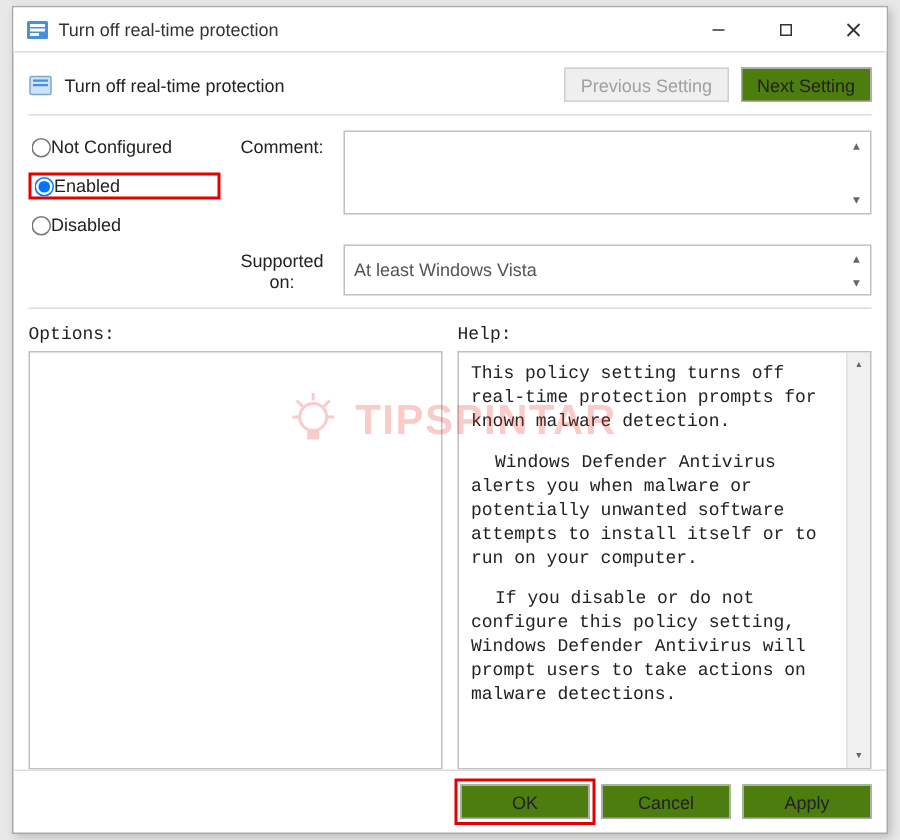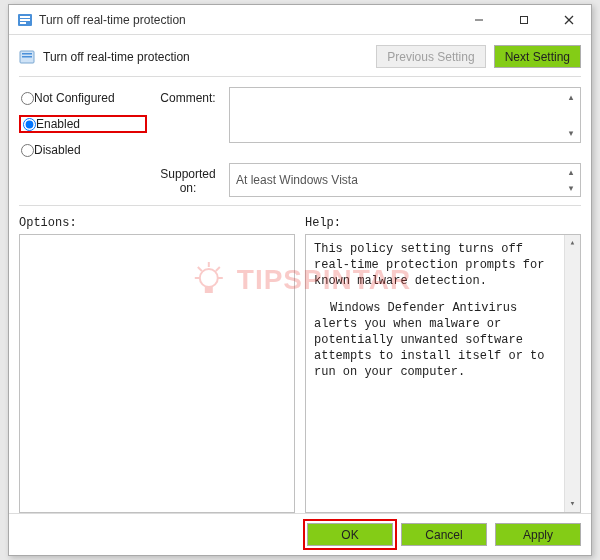--- a/index.html
+++ b/index.html
@@ -53,21 +53,21 @@
     display:flex;align-items:center;gap:8px;
     padding:4px 0 8px 0;
     border-bottom:1px solid #dcdcdc;
   }
   .header-row .h-icon {
     width:16px;height:16px;display:inline-flex;
   }
   .header-row .h-title { flex:1;}
   .btn {
     min-width:86px;height:23px;
-    background:#84cc16;border:1px solid #adadad;color:#222;
+    background:#4d7c0f;border:1px solid #adadad;color:#222;
     font-size:12px;font-family:inherit;
     display:inline-flex;align-items:center;justify-content:center;
     padding:0 10px;
   }
   .btn:disabled { color:#a0a0a0; background:#efefef;border-color:#cfcfcf;}
   .top-grid {
     display:grid;
     grid-template-columns: 128px 70px 1fr;
     gap:4px 6px;
     padding:6px 0 8px 0;
@@ -235,20 +235,21 @@
     <div class="mid-row">
       <div style="display:flex;flex-direction:column;min-height:0;">
         <div class="panel-label">Options:</div>
         <div class="panel-box options-box"></div>
       </div>
       <div style="display:flex;flex-direction:column;min-height:0;">
         <div class="panel-label">Help:</div>
         <div class="panel-box help-box">
           <p>This policy setting turns off real-time protection prompts for known malware detection.</p>
           <p class="indent">Windows Defender Antivirus alerts you when malware or potentially unwanted software attempts to install itself or to run on your computer.</p>
+          <p class="indent">If you disable or do not configure this policy setting, Windows Defender Antivirus will prompt users to take actions on malware detections.</p>
           <div class="vscroll">
             <div class="up">▴</div>
             <div class="down">▾</div>
           </div>
         </div>
       </div>
     </div>
 
   </div>
 

